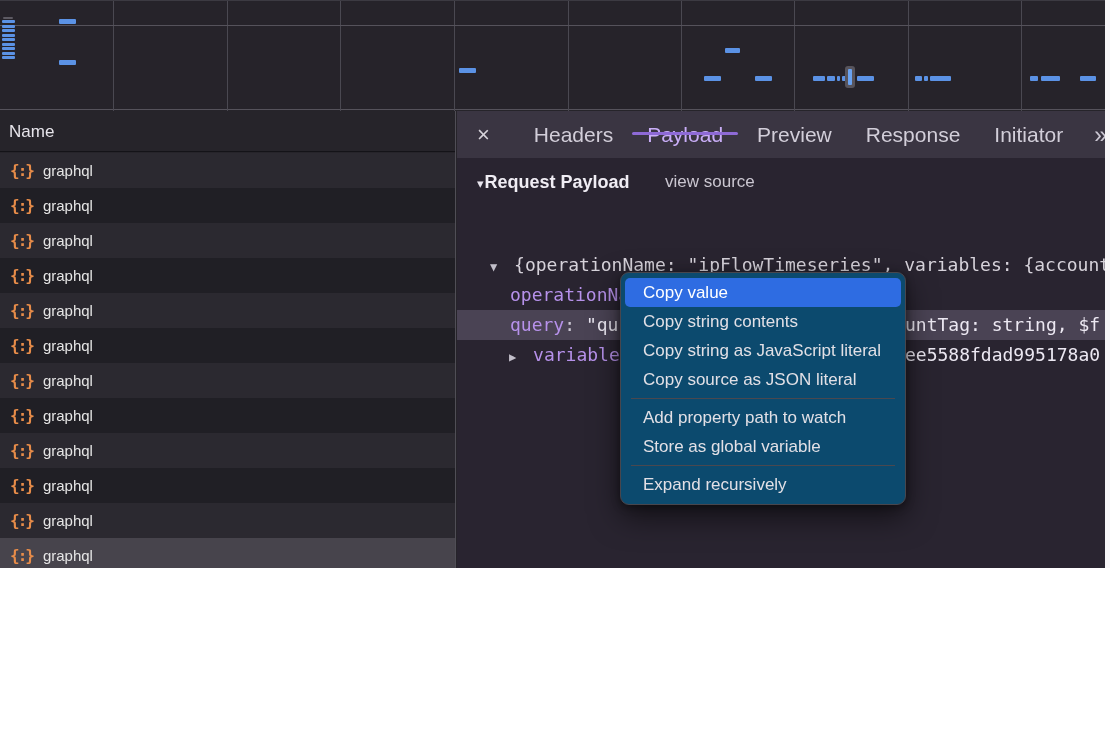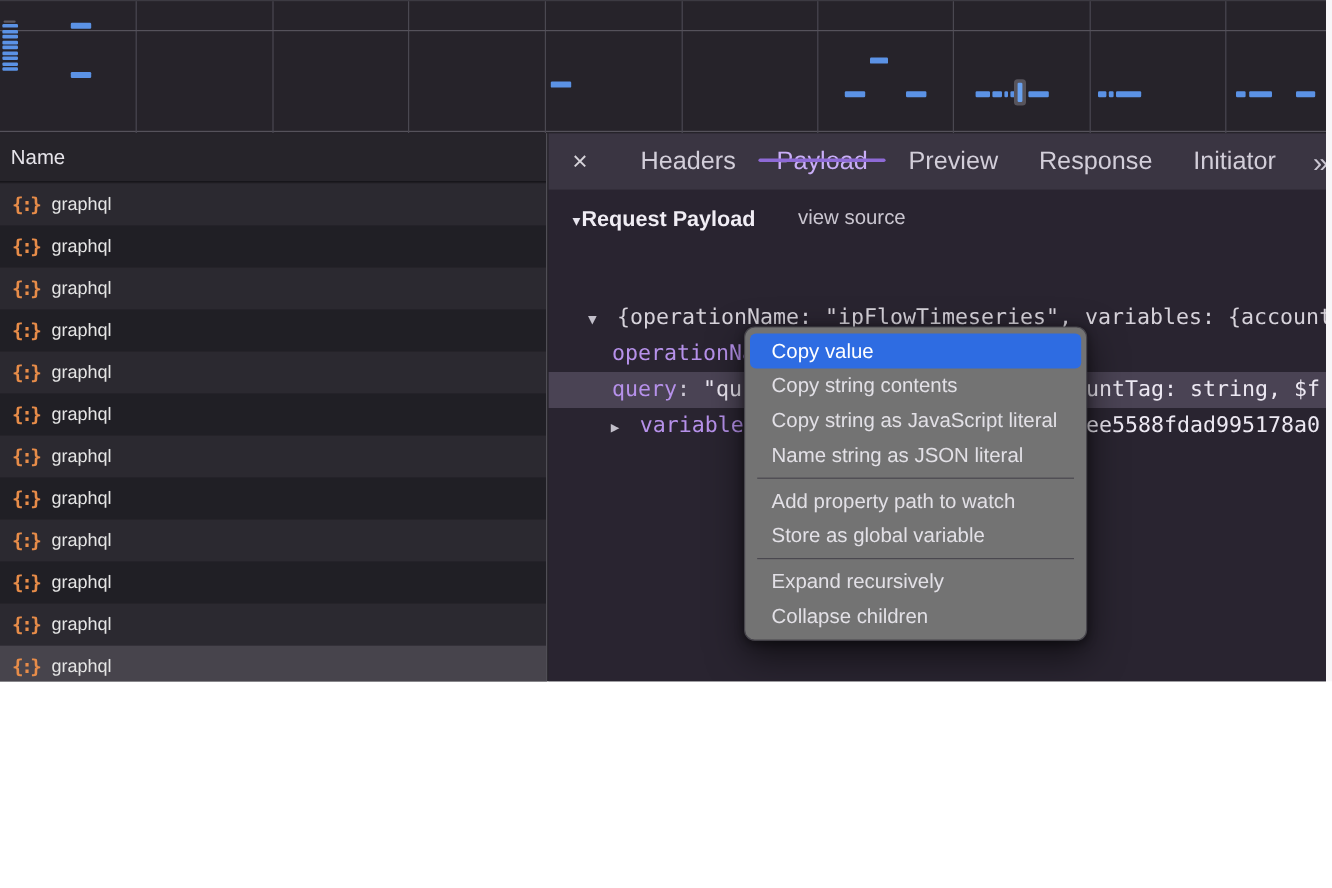--- a/index.html
+++ b/index.html
@@ -54,21 +54,21 @@
   .tree-row{position:absolute;left:0;width:100%;height:30px;line-height:30px;white-space:nowrap;overflow:hidden;}
   .tree-row.selected{background:#4a4354;}
   .tri{color:#c2bfca;font-size:12px;}
   .k{color:#b691ea;}
   .k::after{content:": ";color:#cdc9d5;}
   .v-str{color:#41c8da;}
   .v-plain{color:#ece8f2;}
   .frag-right{position:absolute;left:448px;top:0;color:#ece8f2;}
 
   
-  .ctx-menu{position:absolute;left:620px;top:272px;width:286px;background:#737373;
+  .ctx-menu{position:absolute;left:620px;top:272px;width:286px;background:#0c4a6e;
             border:1px solid #48464d;border-radius:9px;padding:5px 0;
             box-shadow:0 12px 30px rgba(0,0,0,.55), 0 2px 8px rgba(0,0,0,.4);z-index:10;}
   .ctx-item{height:29px;line-height:29px;color:#e2e0e6;font-size:17px;padding-left:22px;
             white-space:nowrap;}
   .ctx-item.highlighted{background:#2e6ce2;color:#ffffff;margin:0 4px;padding-left:18px;
             border-radius:5px;}
   .ctx-sep{height:1px;background:#4a484f;margin:4px 10px;}
 
   .divider-h{position:absolute;left:0;top:684px;width:1105px;height:1px;background:#5b595f;z-index:5;}
 </style>
@@ -214,22 +214,21 @@
         </div>
       </div>
     </div>
 
     <div class="divider-h"></div>
 
     <div class="ctx-menu">
         <div class="ctx-item highlighted">Copy value</div>
         <div class="ctx-item">Copy string contents</div>
         <div class="ctx-item">Copy string as JavaScript literal</div>
-        <div class="ctx-item">Name string as JSON literal</div>
+        <div class="ctx-item">Copy source as JSON literal</div>
         <div class="ctx-sep"></div>
         <div class="ctx-item">Add property path to watch</div>
         <div class="ctx-item">Store as global variable</div>
         <div class="ctx-sep"></div>
         <div class="ctx-item">Expand recursively</div>
-        <div class="ctx-item">Collapse children</div>
       </div>
   </div>
 </div>
 
 </body></html>

